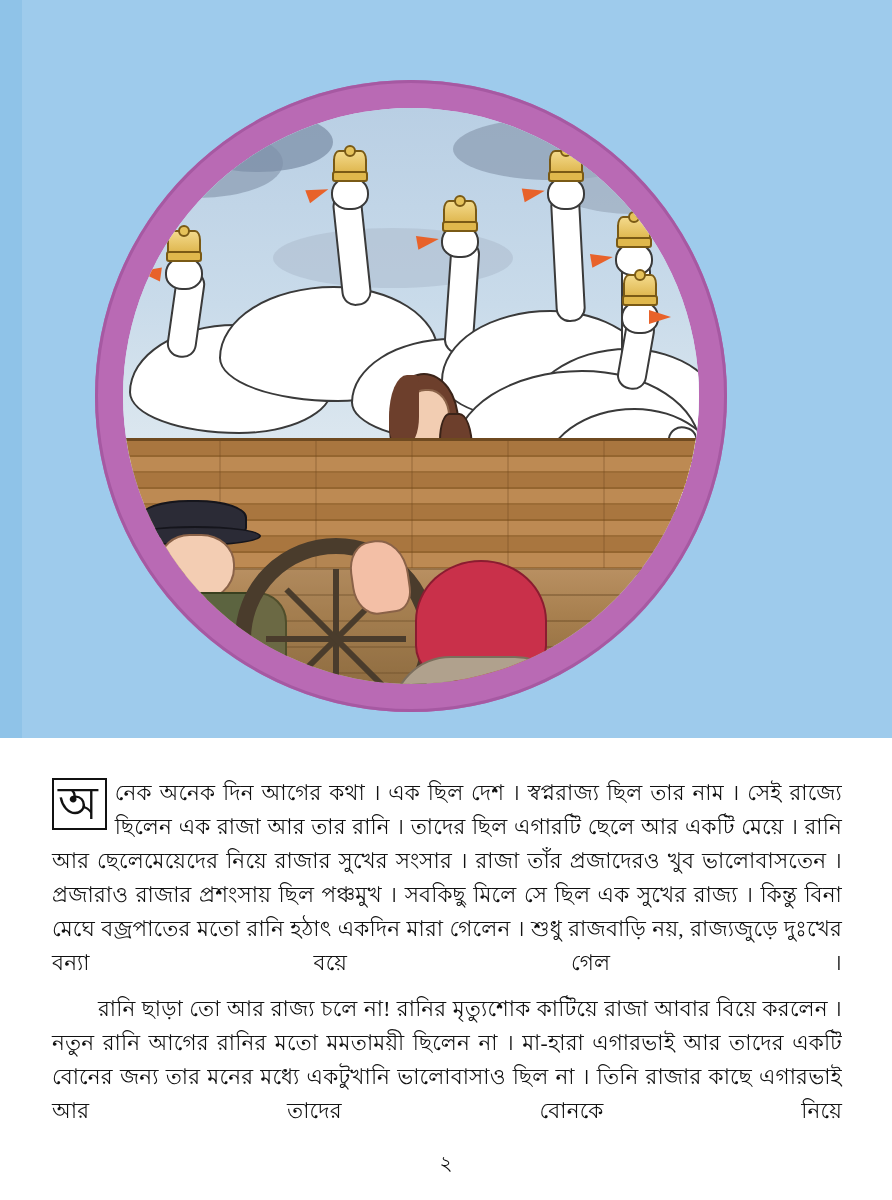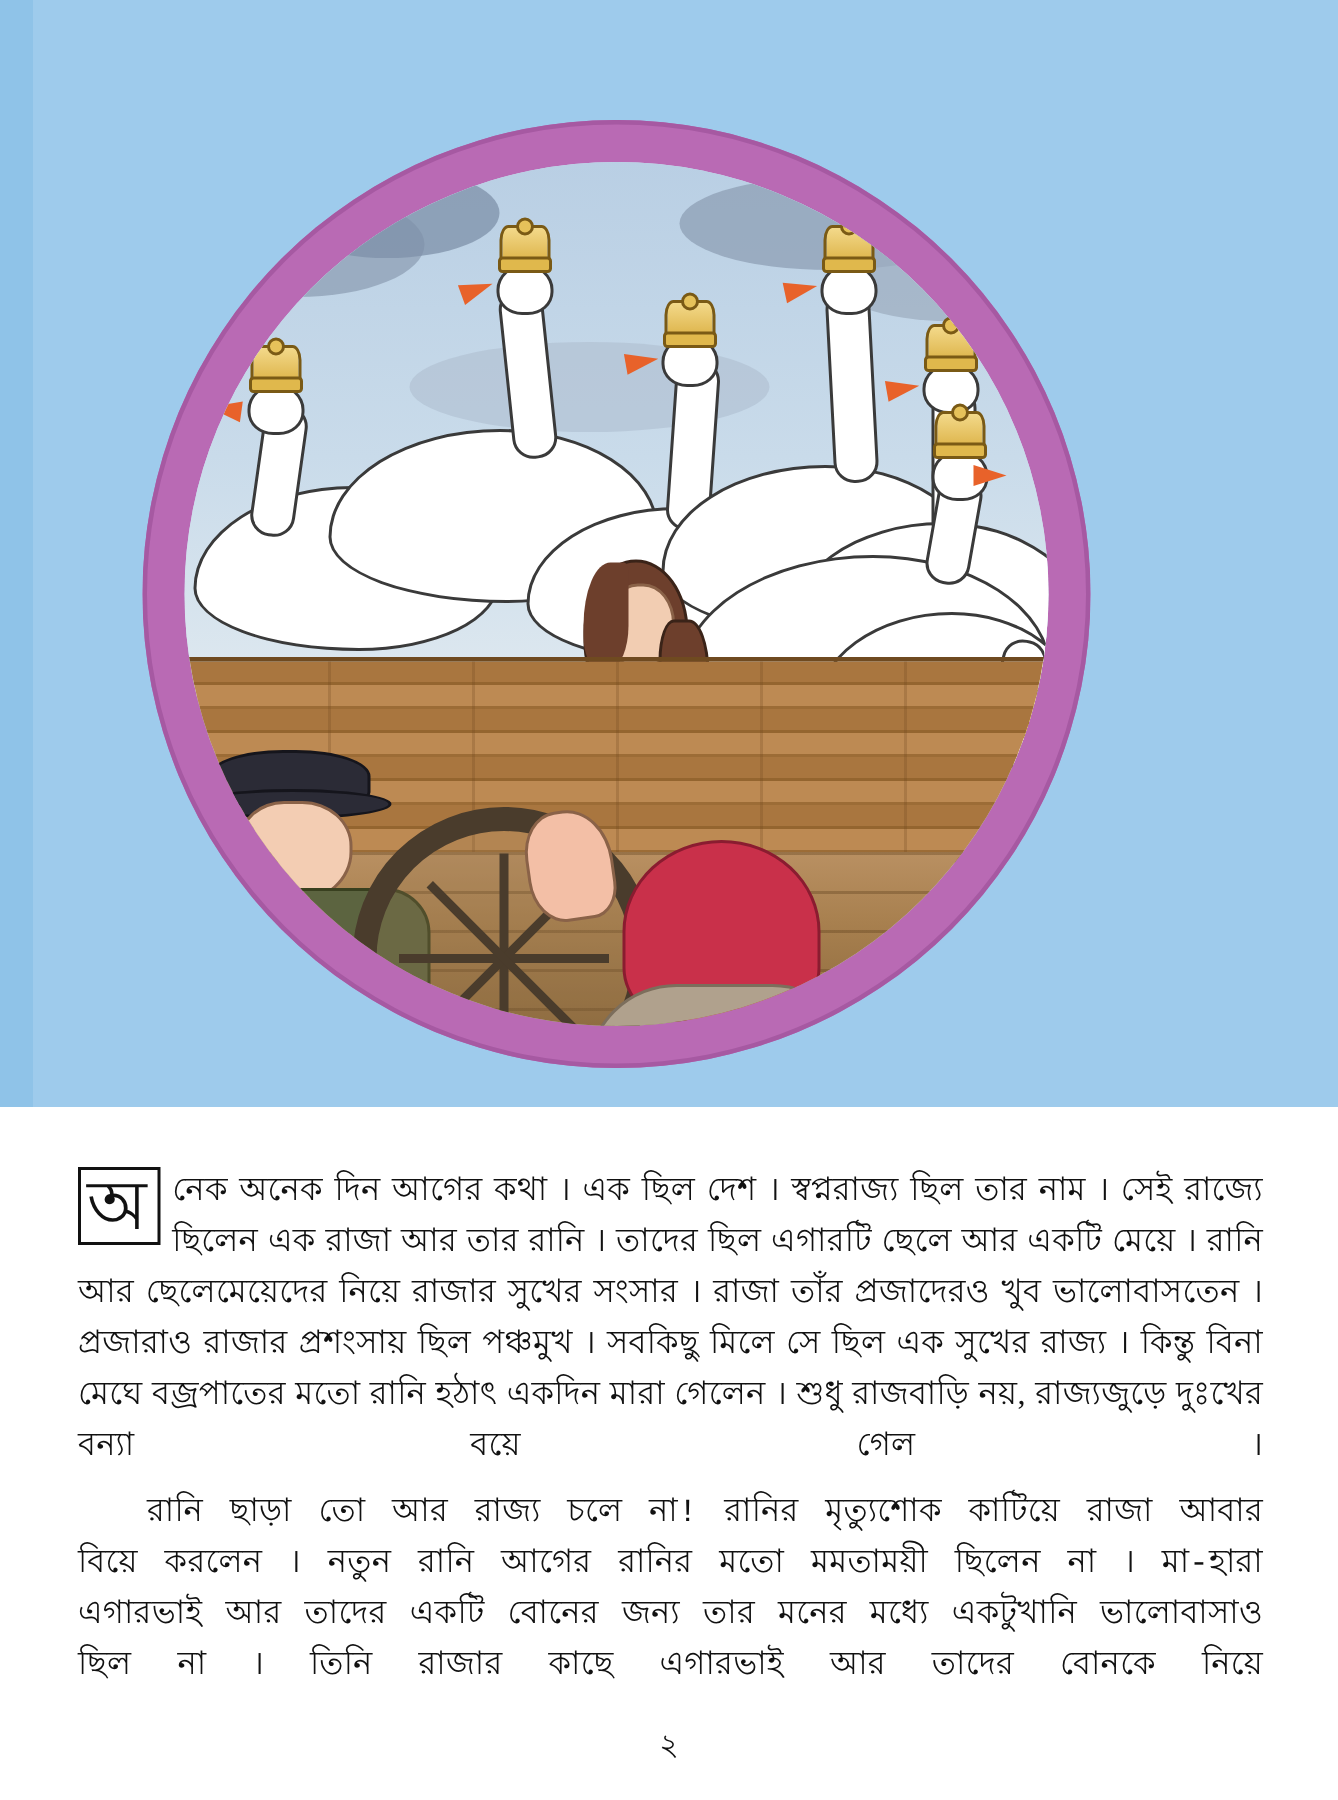--- a/index.html
+++ b/index.html
@@ -381,21 +381,20 @@
     font-size: 21.5px;
     line-height: 34px;
     color: #111111;
     text-align: justify;
     text-align-last: justify;
     letter-spacing: .2px;
   }
   .para.p2 {
     margin-top: 12px;
     text-indent: 46px;
-    font-family: Liberation Mono, monospace;
   }
   .dropcap-wrap {
     position: relative;
   }
   .dropcap {
     float: left;
     font-family: "Liberation Serif", serif;
     font-size: 46px;
     line-height: 44px;
     padding: 2px 7px 2px 4px;

